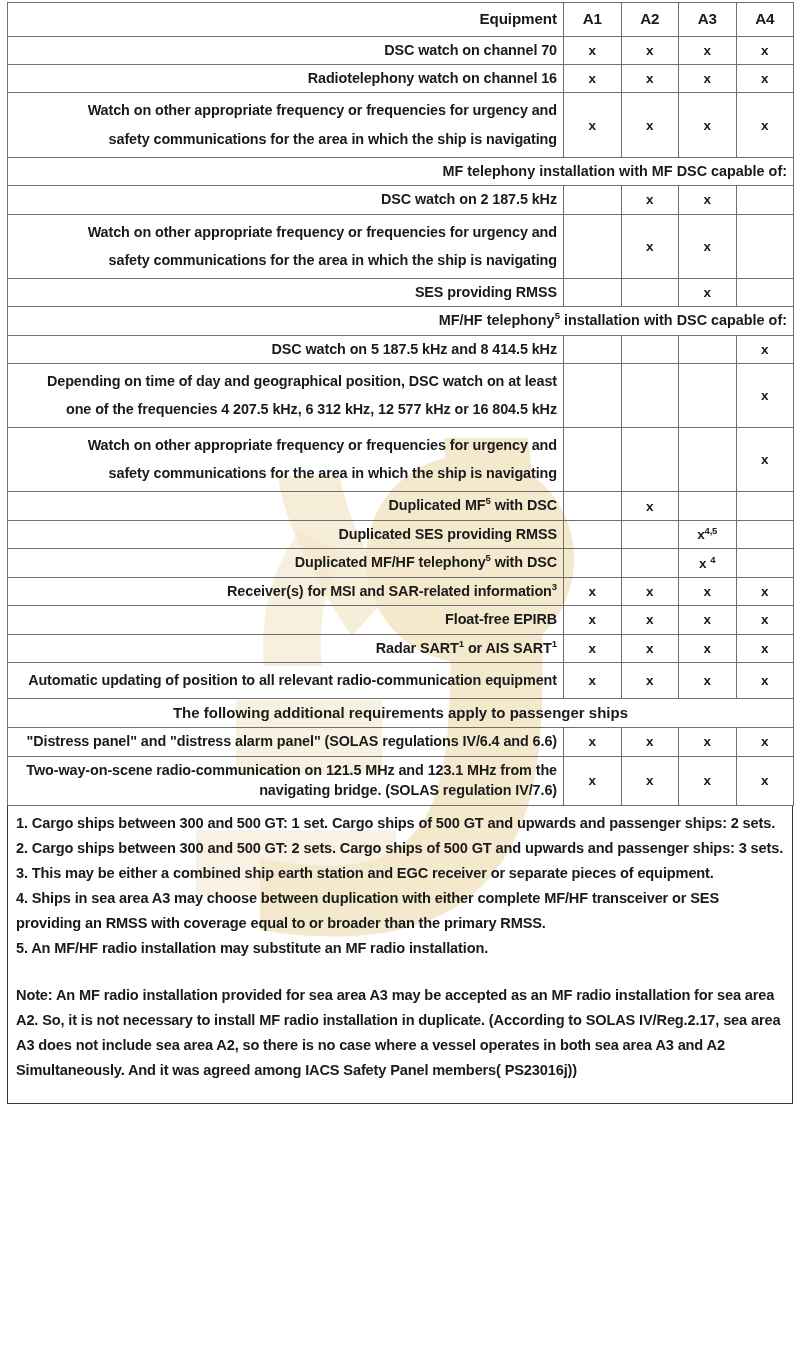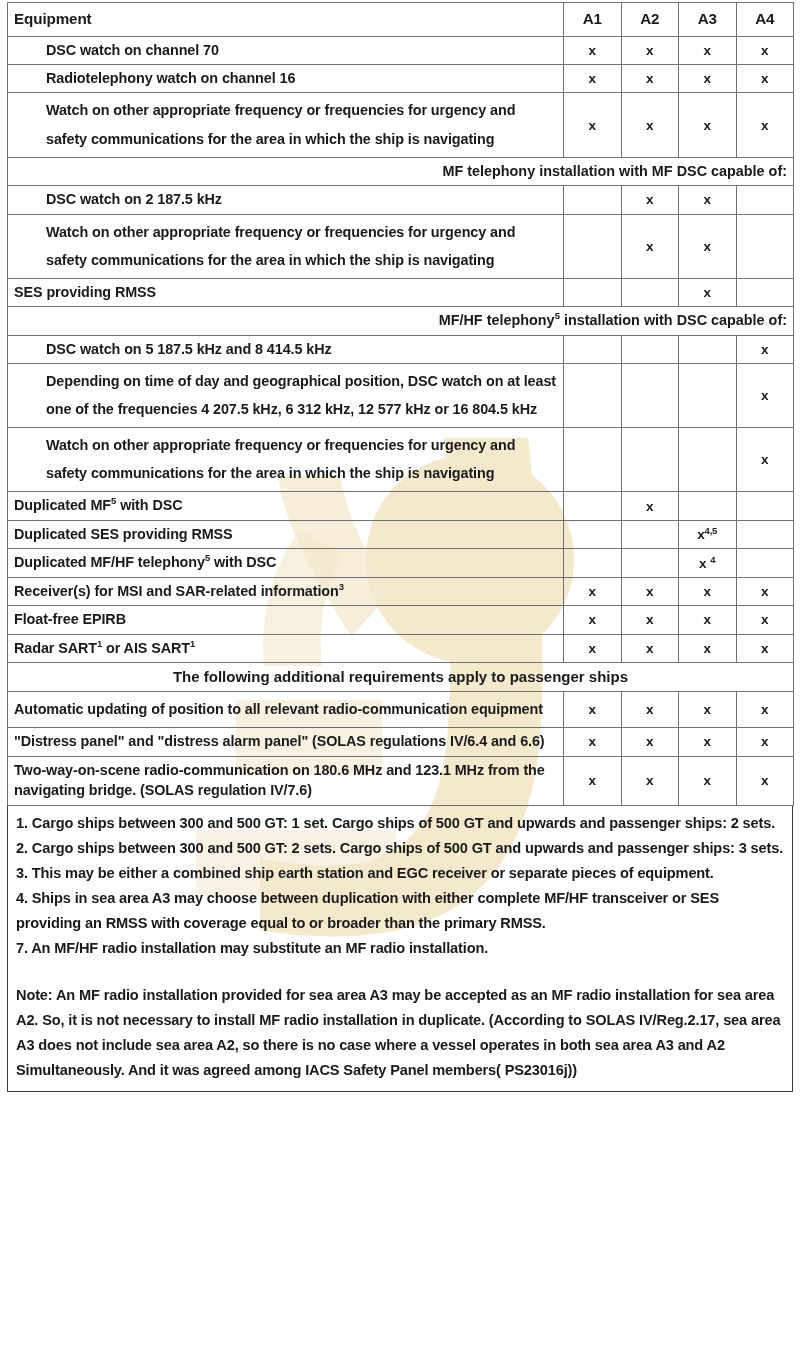--- a/index.html
+++ b/index.html
@@ -37,21 +37,21 @@
   }
   col.c-eq{width:556px;}
   col.c-a{width:57.5px;}
 
   .eq{
     padding:3px 6px 4px 6px;
     font-size:14.4px;
     font-weight:bold;
     line-height:1.42;
     letter-spacing:-0.1px;
-    text-align:left;
+    text-align:right;
   }
   .eq.indent{padding-left:38px;}
   .eq.tall{line-height:1.95;}
   .mark{
     text-align:center;
     font-size:13.5px;
     font-weight:bold;
     letter-spacing:-0.2px;
   }
   .hdr .eq,.hdr .mark{
@@ -72,21 +72,21 @@
     font-weight:bold;
     padding:5px 6px 6px 6px;
   }
   sup{font-size:9.5px;font-weight:bold;vertical-align:super;line-height:0;}
   .sp{display:inline-block;width:4px;}
 
   
   .notesbox{
     border:1px solid #3a3a3a;
     border-top:none;
-    padding:5px 8px 8px 8px;
+    padding:5px 8px 20px 8px;
     background:transparent;
   }
   .notesbox p{
     margin:0;
     font-size:14.6px;
     font-weight:bold;
     line-height:1.72;
     letter-spacing:-0.15px;
   }
   .notesbox p.gap{margin-top:22px;}
@@ -229,50 +229,50 @@
           <td class="mark">x</td>
         </tr>
         <tr>
           <td class="eq">Radar SART<sup>1</sup> or AIS SART<sup>1</sup></td>
           <td class="mark">x</td>
           <td class="mark">x</td>
           <td class="mark">x</td>
           <td class="mark">x</td>
         </tr>
         <tr>
+          <td class="eq tall">Automatic updating of position to all relevant radio-communication equipment</td>
+          <td class="mark">x</td>
+          <td class="mark">x</td>
+          <td class="mark">x</td>
+          <td class="mark">x</td>
+        </tr>
+        <tr>
           <td colspan="5" class="centered-banner">The following additional requirements apply to passenger ships</td>
         </tr>
         <tr>
-          <td class="eq tall">Automatic updating of position to all relevant radio-communication equipment</td>
-          <td class="mark">x</td>
-          <td class="mark">x</td>
-          <td class="mark">x</td>
-          <td class="mark">x</td>
-        </tr>
-        <tr>
           <td class="eq">"Distress panel" and "distress alarm panel" (SOLAS regulations IV/6.4 and 6.6)</td>
           <td class="mark">x</td>
           <td class="mark">x</td>
           <td class="mark">x</td>
           <td class="mark">x</td>
         </tr>
         <tr>
-          <td class="eq">Two-way-on-scene radio-communication on 180.6 MHz and 123.1 MHz from the navigating bridge. (SOLAS regulation IV/7.6)</td>
+          <td class="eq">Two-way-on-scene radio-communication on 121.5 MHz and 123.1 MHz from the navigating bridge. (SOLAS regulation IV/7.6)</td>
           <td class="mark">x</td>
           <td class="mark">x</td>
           <td class="mark">x</td>
           <td class="mark">x</td>
         </tr>
       </tbody>
   </table>
 
   <div class="notesbox">
     <div id="notes-list">
         <p>1. Cargo ships between 300 and 500 GT: 1 set. Cargo ships of 500 GT and upwards and passenger ships: 2 sets.</p>
         <p>2. Cargo ships between 300 and 500 GT: 2 sets. Cargo ships of 500 GT and upwards and passenger ships: 3 sets.</p>
         <p>3. This may be either a combined ship earth station and EGC receiver or separate pieces of equipment.</p>
         <p>4. Ships in sea area A3 may choose between duplication with either complete MF/HF transceiver or SES providing an RMSS with coverage equal to or broader than the primary RMSS.</p>
-        <p>7. An MF/HF radio installation may substitute an MF radio installation.</p>
+        <p>5. An MF/HF radio installation may substitute an MF radio installation.</p>
       </div>
     <p class="gap"><b>Note:</b><span> An MF radio installation provided for sea area A3 may be accepted as an MF radio installation for sea area A2. So, it is not necessary to install MF radio installation in duplicate. (According to SOLAS IV/Reg.2.17, sea area A3 does not include sea area A2, so there is no case where a vessel operates in both sea area A3 and A2 Simultaneously. And it was agreed among IACS Safety Panel members( PS23016j))</span></p>
   </div>
 
 </div>
 
 </body></html>

